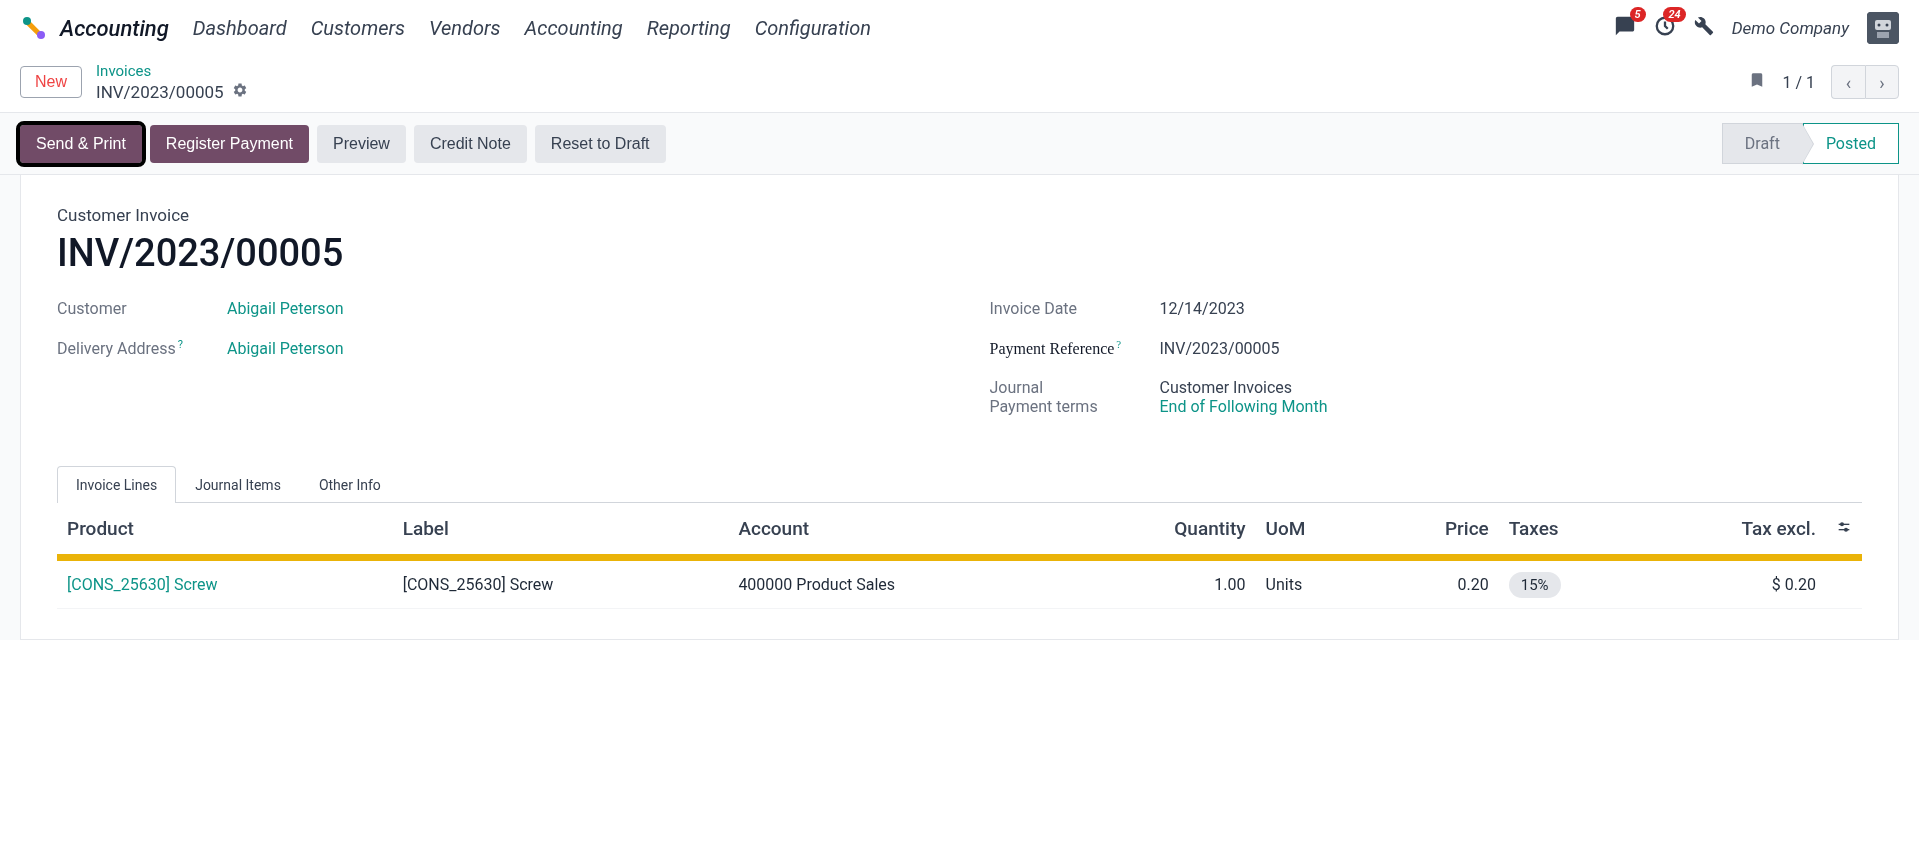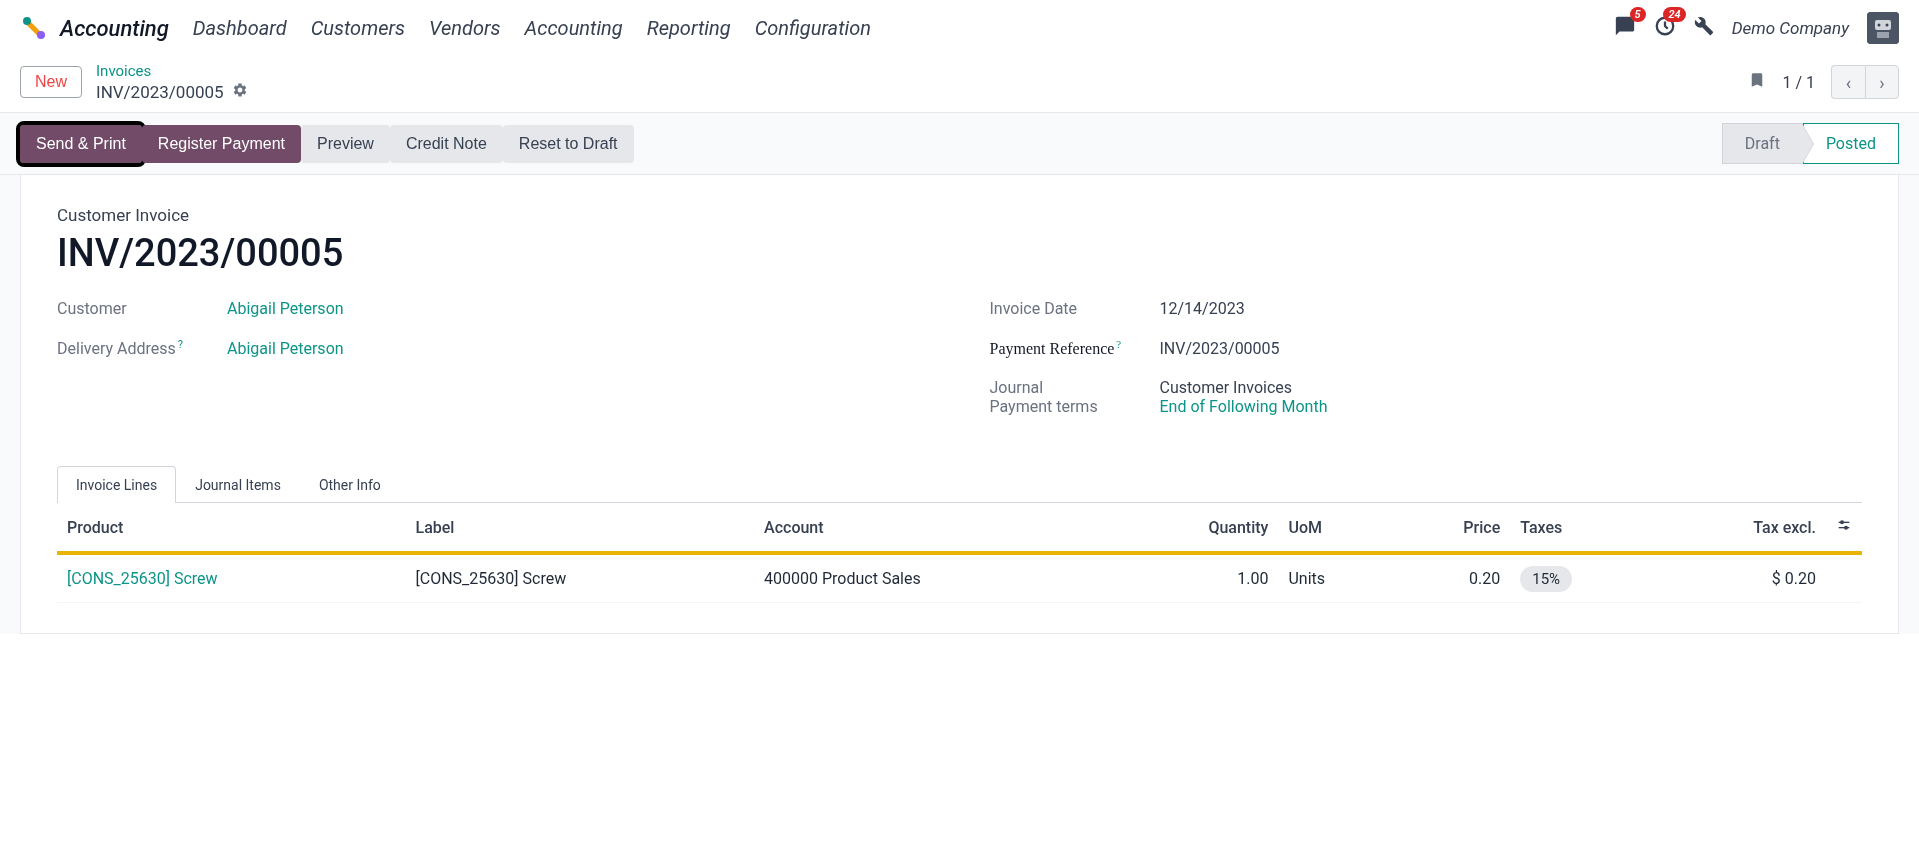--- a/index.html
+++ b/index.html
@@ -28,21 +28,21 @@
   .breadcrumb-right { margin-left: auto; display: flex; align-items: center; gap: 16px; }
   .bookmark-icon { color: #6b7280; cursor: pointer; }
   .pager-text { font-size: 16px; color: #374151; }
   .pager-btns { display: flex; }
   .pager-btn { border: 1px solid #d1d5db; background: #f3f4f6; width: 34px; height: 34px; display: flex; align-items: center; justify-content: center; cursor: pointer; color: #6b7280; font-size: 18px; }
   .pager-btn:first-child { border-radius: 4px 0 0 4px; border-right: none; }
   .pager-btn:last-child { border-radius: 0 4px 4px 0; }
   
   
   .content-wrap { background: #f9fafb; border-top: 1px solid #e5e7eb; padding: 0; }
-  .action-bar { display: flex; align-items: center; padding: 10px 20px; border-bottom: 1px solid #e5e7eb; }
+  .action-bar { display: flex; align-items: center; padding: 10px 20px; gap: 8px; border-bottom: 1px solid #e5e7eb; }
   .btn-primary { background: #714b67; color: #fff; border: none; padding: 10px 16px; font-size: 16px; border-radius: 4px; cursor: pointer; }
   .btn-primary.highlighted { outline: 4px solid #000; outline-offset: 0; }
   .btn-secondary { background: #e5e7eb; color: #374151; border: none; padding: 10px 16px; font-size: 16px; border-radius: 4px; cursor: pointer; }
   .status-bar { margin-left: auto; display: flex; }
   .status-step { padding: 10px 22px; font-size: 16px; position: relative; background: #e5e7eb; color: #6b7280; border: 1px solid #d1d5db; }
   .status-step.arrow::after { content: ""; position: absolute; right: -11px; top: 0; bottom: 0; width: 0; height: 0; border-top: 20px solid transparent; border-bottom: 20px solid transparent; border-left: 11px solid #e5e7eb; z-index: 2; }
   .status-step.arrow::before { content: ""; position: absolute; right: -12px; top: -1px; bottom: -1px; width: 0; height: 0; border-top: 21px solid transparent; border-bottom: 21px solid transparent; border-left: 12px solid #d1d5db; z-index: 1; }
   .status-step.active { background: #fff; color: #0d9488; border-color: #0d9488; }
   
   
@@ -58,21 +58,21 @@
   .help-sup { color: #0d9488; font-size: 11px; vertical-align: super; margin-left: 2px; }
   
   
   .tabs { display: flex; border-bottom: 1px solid #d1d5db; }
   .tab { padding: 10px 18px; font-size: 14px; color: #374151; cursor: pointer; border: 1px solid transparent; border-bottom: none; margin-bottom: -1px; }
   .tab.active { border-color: #d1d5db; background: #fff; border-radius: 4px 4px 0 0; }
   
   
   .table-wrap { margin-top: 0; }
   table { width: 100%; border-collapse: collapse; }
-  th { text-align: left; padding: 14px 10px; font-weight: 500; font-size: 16px; color: #374151; border-bottom: 4px solid #eab308; }
+  th { text-align: left; padding: 14px 10px; font-weight: 500; font-size: 19px; color: #374151; border-bottom: 7px solid #eab308; }
   th.num, td.num { text-align: right; }
   td { padding: 14px 10px; font-size: 16px; border-bottom: 1px solid #f3f4f6; }
   .product-link { color: #0d9488; }
   .tax-pill { background: #e5e7eb; padding: 4px 12px; border-radius: 14px; font-size: 15px; }
   .settings-col { width: 30px; text-align: right; }
 </style>
 </head>
 <body>
 
 <div class="topnav">

